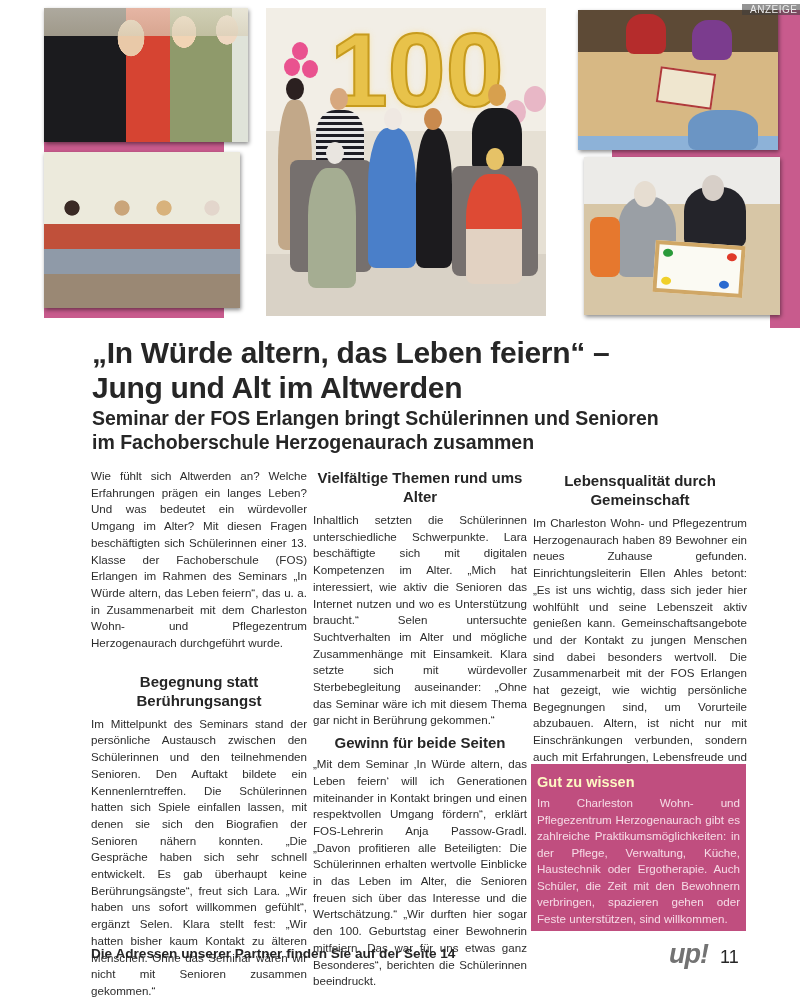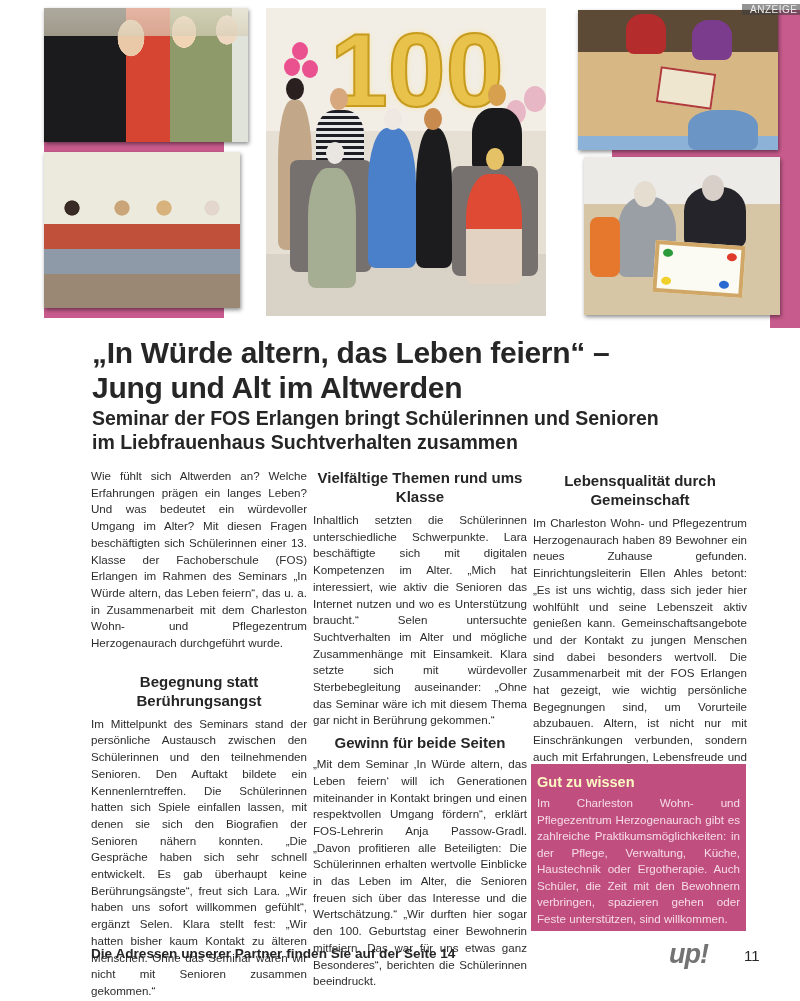--- a/index.html
+++ b/index.html
@@ -75,21 +75,21 @@
 
   .infobox { position: absolute; left: 531px; top: 764px; width: 215px; height: 167px;
              background: #c04e7f; color: #fbe7ef; padding: 10px 6px 6px 6px; }
   .infobox-title { font-weight: bold; font-size: 14.5px; color: #fef9c3; margin-bottom: 5px; }
   .infobox-body { font-size: 11.6px; line-height: 16.5px; text-align: justify; color: #f6dbe6; }
 
   
   .footer-note { position: absolute; left: 91px; top: 946px; font-weight: bold; font-size: 13.6px; color: #262626; }
   .brand { position: absolute; left: 669px; top: 939px; font-weight: bold; font-style: italic;
            font-size: 27px; color: #737373; letter-spacing: -1px; }
-  .page-num { position: absolute; left: 744px; top: 947px; font-size: 15px; color: #262626; }
+  .page-num { position: absolute; left: 720px; top: 947px; font-size: 18px; color: #262626; }
 </style>
 </head>
 <body>
 
 <div class="collage">
   <div class="pink" style="left:44px; top:136px; width:180px; height:22px;"></div>
   <div class="pink" style="left:44px; top:302px; width:180px; height:16px;"></div>
   <div class="pink" style="left:770px; top:10px; width:30px; height:318px;"></div>
   <div class="pink" style="left:612px; top:145px; width:170px; height:16px;"></div>
 
@@ -151,31 +151,31 @@
     </div>
   </div>
 </div>
 
 <h1 class="headline">
   <span>„In Würde altern, das Leben feiern“ –</span><br>
   <span>Jung und Alt im Altwerden</span>
 </h1>
 <h2 class="subhead">
   <span>Seminar der FOS Erlangen bringt Schülerinnen und Senioren</span><br>
-  <span>im Liebfrauenhaus Suchtverhalten zusammen</span>
+  <span>im Fachoberschule Herzogenaurach zusammen</span>
 </h2>
 
 <div class="col" id="c1">
   <p>Wie fühlt sich Altwerden an? Welche Erfahrungen prägen ein langes Leben? Und was bedeutet ein würdevoller Umgang im Alter? Mit diesen Fragen beschäftigten sich Schülerinnen einer 13. Klasse der Fachoberschule (FOS) Erlangen im Rahmen des Seminars „In Würde altern, das Leben feiern“, das u. a. in Zusammenarbeit mit dem Charleston Wohn- und Pflegezentrum Herzogenaurach durchgeführt wurde.</p>
   <h3 class="sect mt-c1-h">Begegnung statt Berührungsangst</h3>
   <p>Im Mittelpunkt des Seminars stand der persönliche Austausch zwischen den Schülerinnen und den teilnehmenden Senioren. Den Auftakt bildete ein Kennenlerntreffen. Die Schülerinnen hatten sich Spiele einfallen lassen, mit denen sie sich den Biografien der Senioren nähern konnten. „Die Gespräche haben sich sehr schnell entwickelt. Es gab überhaupt keine Berührungsängste“, freut sich Lara. „Wir haben uns sofort willkommen gefühlt“, ergänzt Selen. Klara stellt fest: „Wir hatten bisher kaum Kontakt zu älteren Menschen. Ohne das Seminar wären wir nicht mit Senioren zusammen gekommen.“</p>
 </div>
 
 <div class="col" id="c2">
-  <h3 class="sect c2-h1">Vielfältige Themen rund ums Klasse</h3>
+  <h3 class="sect c2-h1">Vielfältige Themen rund ums Alter</h3>
   <p>Inhaltlich setzten die Schülerinnen unterschiedliche Schwerpunkte. Lara beschäftigte sich mit digitalen Kompetenzen im Alter. „Mich hat interessiert, wie aktiv die Senioren das Internet nutzen und wo es Unterstützung braucht.“ Selen untersuchte Suchtverhalten im Alter und mögliche Zusammenhänge mit Einsamkeit. Klara setzte sich mit würdevoller Sterbebegleitung auseinander: „Ohne das Seminar wäre ich mit diesem Thema gar nicht in Berührung gekommen.“</p>
   <h3 class="sect c2-h2">Gewinn für beide Seiten</h3>
   <p>„Mit dem Seminar ‚In Würde altern, das Leben feiern‘ will ich Generationen miteinander in Kontakt bringen und einen respektvollen Umgang fördern“, erklärt FOS-Lehrerin Anja Passow-Gradl. „Davon profitieren alle Beteiligten: Die Schülerinnen erhalten wertvolle Einblicke in das Leben im Alter, die Senioren freuen sich über das Interesse und die Wertschätzung.“ „Wir durften hier sogar den 100. Geburtstag einer Bewohnerin mitfeiern. Das war für uns etwas ganz Besonderes“, berichten die Schülerinnen beeindruckt.</p>
 </div>
 
 <div class="col" id="c3">
   <h3 class="sect c3-h1">Lebensqualität durch Gemeinschaft</h3>
   <p>Im Charleston Wohn- und Pflegezentrum Herzogenaurach haben 89 Bewohner ein neues Zuhause gefunden. Einrichtungsleiterin Ellen Ahles betont: „Es ist uns wichtig, dass sich jeder hier wohlfühlt und seine Lebenszeit aktiv genießen kann. Gemeinschaftsangebote und der Kontakt zu jungen Menschen sind dabei besonders wertvoll. Die Zusammenarbeit mit der FOS Erlangen hat gezeigt, wie wichtig persönliche Begegnungen sind, um Vorurteile abzubauen. Altern, ist nicht nur mit Einschränkungen verbunden, sondern auch mit Erfahrungen, Lebensfreude und Würde.“</p>
 </div>
 

